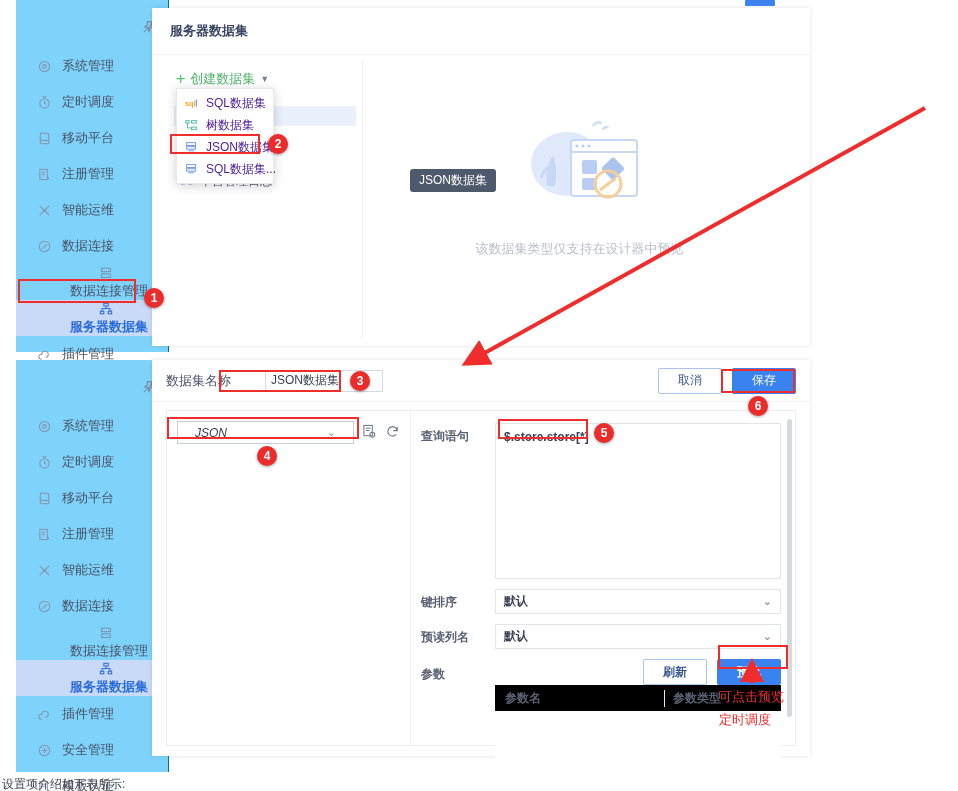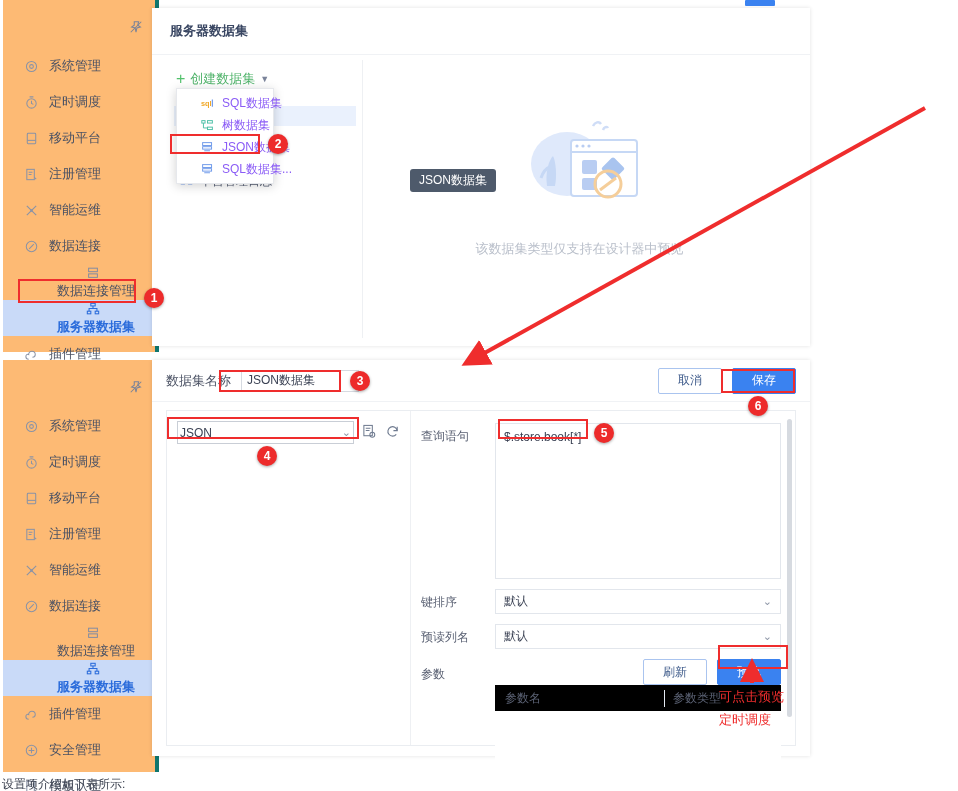--- a/index.html
+++ b/index.html
@@ -9,21 +9,21 @@
     font-family:"Liberation Sans","DejaVu Sans",sans-serif;
     font-size:13px;color:#333;
     position:relative;overflow:hidden;
   }
   .screen{position:absolute;left:0;top:0;width:958px;height:791px;}
 
   
   .panel{position:absolute;background:#fff;box-shadow:0 0 4px rgba(0,0,0,.12);}
 
   
-  .sidebar{position:absolute;left:3px;width:152px;background:#fdba74;border-right:4px solid #0f766e;}
+  .sidebar{position:absolute;left:16px;width:152px;background:#7dd3fc;border-right:1px solid #0f766e;}
   .sb-pin{position:absolute;right:8px;top:16px;width:22px;height:22px;display:flex;align-items:center;justify-content:center;cursor:pointer;}
   .sb-list{position:absolute;left:0;right:0;}
   .sb-item{height:36px;display:flex;align-items:center;padding-left:18px;color:#4b5264;font-size:13px;cursor:pointer;}
   .sb-item .ic{width:20px;height:20px;margin-right:8px;display:inline-flex;align-items:center;justify-content:center;color:#8a93a6;}
   .sb-sub{padding-left:34px;flex-direction:column;}
   .sb-sub .ic{margin-right:6px;color:#7f8aa3;}
   .sb-item.active{background:#c9daf8;color:#2b6cdb;font-weight:bold;}
   .sb-item.active .ic{color:#2b6cdb;}
 
   
@@ -38,49 +38,49 @@
   .caret{font-size:9px;color:#7b849a;}
 
   .ds-list{position:absolute;left:8px;right:6px;top:46px;}
   .ds-row{height:22px;display:flex;align-items:center;font-size:12px;color:#555e73;padding-left:6px;}
   .ds-row.sel{background:#eaf1fd;}
   .ds-row .dsic{margin-right:7px;}
 
   
   .dropdown{position:absolute;left:10px;top:28px;width:96px;background:#fff;border:1px solid #e6e8ec;
             box-shadow:0 2px 10px rgba(0,0,0,.18);z-index:30;padding:3px 0;}
-  .dd-item{height:22px;display:flex;align-items:center;padding-left:24px;font-size:12px;color:#8b5cf6;cursor:pointer;white-space:nowrap;}
+  .dd-item{height:22px;display:flex;align-items:center;padding-left:8px;font-size:12px;color:#4c1d95;cursor:pointer;white-space:nowrap;}
   .dd-item .ddic{margin-right:8px;display:inline-flex;}
 
   .tooltip{position:absolute;left:258px;top:161px;background:#4e5a6b;color:#fff;font-size:12px;
            padding:3px 9px;border-radius:3px;z-index:40;white-space:nowrap;}
 
   
   .empty{position:absolute;left:0;right:0;top:44px;display:flex;flex-direction:column;align-items:center;}
   .empty-text{margin-top:16px;color:#b9bfca;font-size:13px;}
 
   
   #bottom-panel{left:152px;top:360px;width:658px;height:396px;}
-  .bp-head{height:41px;display:flex;align-items:center;padding:0 14px;border-bottom:1px solid #f0f2f5;}
+  .bp-head{height:41px;display:flex;align-items:center;padding:0 14px;border-bottom:1px solid #f0f2f5;gap:24px;}
   .bp-label{font-size:13px;color:#4b5264;margin-right:10px;}
   .name-input{width:118px;height:22px;border:1px solid #d6dae1;font-size:12px;color:#3b4254;
               padding:0 5px;box-sizing:border-box;background:#fff;outline:none;}
   .bp-actions{margin-left:auto;display:flex;gap:10px;padding-left:42px;}
   .btn{height:24px;min-width:62px;font-size:12px;border-radius:2px;display:flex;align-items:center;justify-content:center;cursor:pointer;}
   .btn-ghost{border:1px solid #aac4ef;color:#3d5a8a;background:#fff;}
   .btn-primary{background:#3a82f0;color:#fff;border:1px solid #3a82f0;}
 
   .bp-body{position:absolute;left:14px;right:14px;top:50px;bottom:10px;border:1px solid #eaedf1;display:flex;background:#fff;}
   .bp-left{width:244px;border-right:1px solid #eef0f3;position:relative;padding:10px;box-sizing:border-box;}
   .sel-row{display:flex;align-items:center;gap:8px;}
-  .select{flex:1;height:23px;border:1px solid #c9ced6;display:flex;align-items:center;padding:0 2px;
-          font-size:12px;color:#3b4254;box-sizing:border-box;justify-content:space-between;background:#fff;}
+  .select{flex:1;height:23px;border:1px solid #c9ced6;display:flex;align-items:center;padding:0 17px;
+          font-size:12px;color:#3b4254;box-sizing:border-box;justify-content:space-between;background:#fff;font-style:italic;}
   .sel-caret{color:#8d96a6;font-size:11px;}
 
-  .bp-right{flex:1;position:relative;padding:12px 14px 10px 10px;box-sizing:border-box;}
+  .bp-right{flex:1;position:relative;padding:12px 14px 10px 10px;box-sizing:border-box;font-weight:bold;}
   .field{display:flex;align-items:flex-start;margin-bottom:10px;}
   .field-label{width:74px;font-size:12px;color:#5a6173;padding-top:5px;flex:none;}
   .textarea{flex:1;height:156px;border:1px solid #e2e6ec;background:#fff;font-size:12px;color:#3b4254;padding:6px 8px;box-sizing:border-box;}
   .field-select{flex:1;height:25px;border:1px solid #e2e6ec;display:flex;align-items:center;justify-content:space-between;
                 padding:0 8px;font-size:12px;color:#3b4254;box-sizing:border-box;background:#fff;}
   .param-row{display:flex;align-items:center;}
   .param-btns{margin-left:auto;display:flex;gap:10px;}
   .table{margin-left:74px;border:0;}
   .thead{height:26px;background:#000000;display:flex;align-items:center;font-size:12px;color:#5a6173;}
   .th1{flex:1;padding-left:10px;}
@@ -439,21 +439,21 @@
             <svg width="15" height="15" viewBox="0 0 16 16" fill="none" stroke="#6f7b90" stroke-width="1.2">
                 <path d="M13 7a5 5 0 1 0-1 4"></path>
                 <path d="M13 3v4h-4"></path>
               </svg></span>
         </div>
       </div>
 
       <div class="bp-right">
         <div class="field">
           <div class="field-label">查询语句</div>
-          <div class="textarea">$.store.book[*]</div>
+          <div class="textarea">$.store.store[*]</div>
         </div>
         <div class="field">
           <div class="field-label">键排序</div>
           <div class="field-select">
             <span>默认</span>
             <span class="sel-caret">⌄</span>
           </div>
         </div>
         <div class="field">
           <div class="field-label">预读列名</div>

